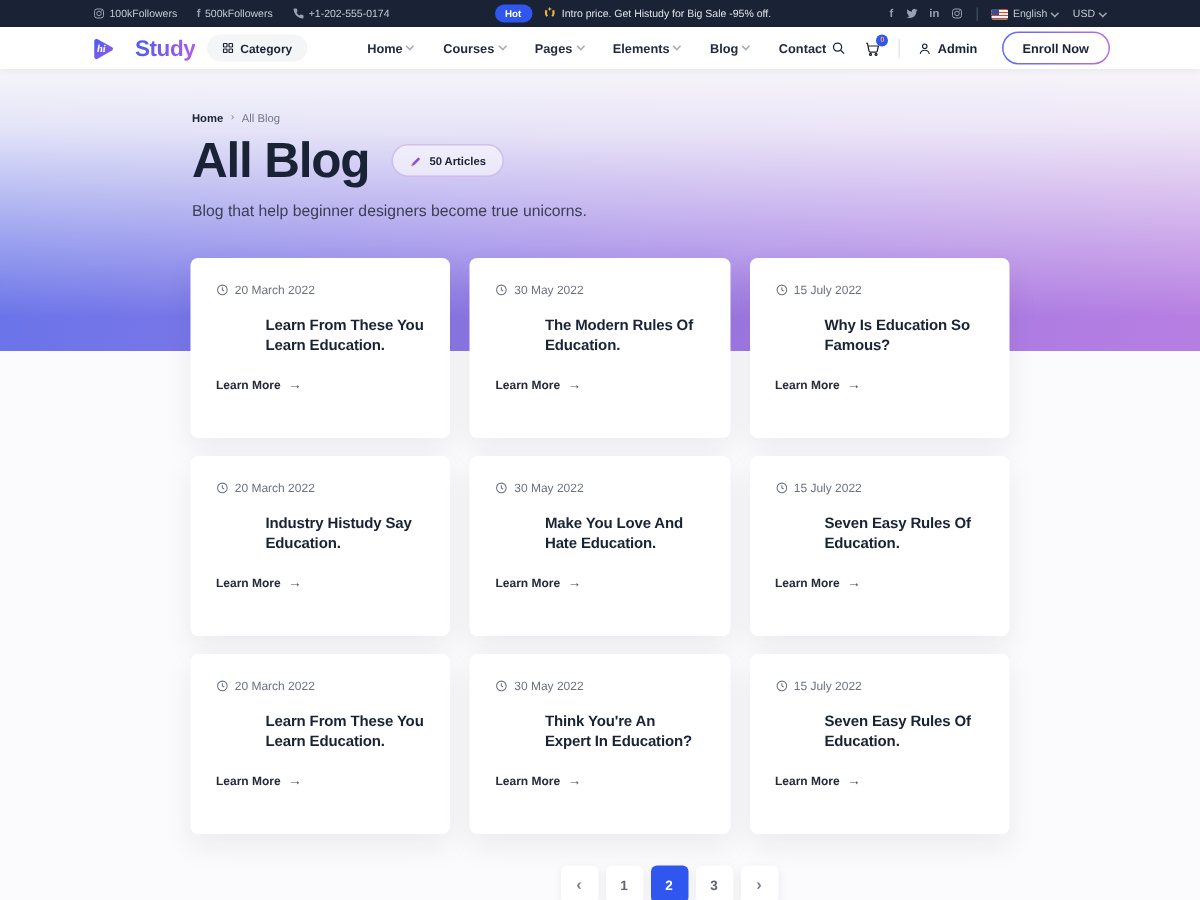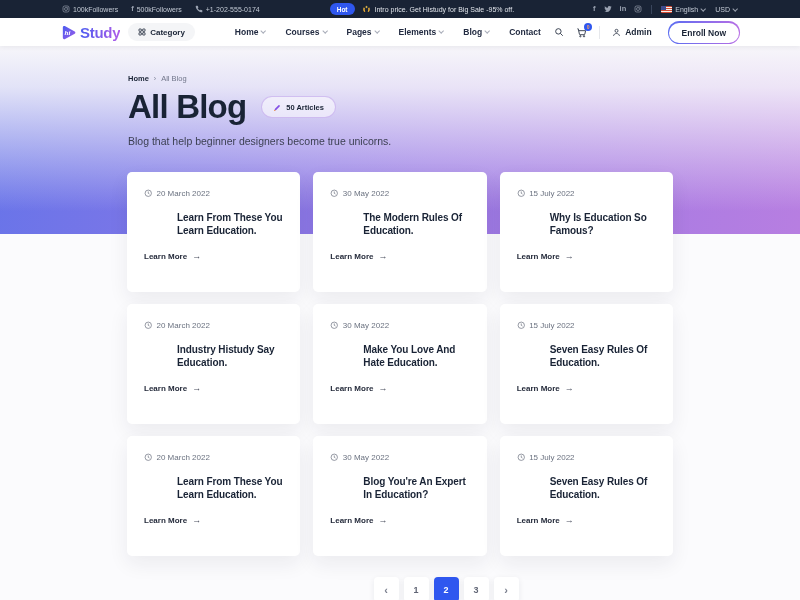--- a/index.html
+++ b/index.html
@@ -35,21 +35,21 @@
   }
   .flag { width:11px; height:7px; border-radius:1px; overflow:hidden; position:relative;
     background:repeating-linear-gradient(180deg,#d24a33 0 1px,#f4f1ec 1px 2px); }
   .flag::before { content:""; position:absolute; left:0; top:0; width:5px; height:4px; background:#3c4c8f; }
   
   .navbar {
     height:28px; background:#fff; display:flex; align-items:center;
     padding:0 60px; position:relative; z-index:5;
     box-shadow:0 1px 5px rgba(25,35,53,.08);
   }
-  .logo { display:flex; gap:3px; cursor:pointer; }
+  .logo { display:flex; gap:13px; cursor:pointer; }
   .logo-mark { width:17px; height:17px; }
   .logo-text {
     font-size:15px; font-weight:800; letter-spacing:-0.3px;
     background:linear-gradient(90deg,#4b5cf0,#b05ce8);
     -webkit-background-clip:text; background-clip:text; color:transparent;
   }
   .category-btn {
     margin-left:8px; background:#f4f5f7; border:none; border-radius:11px;
     padding:4.5px 10px; display:flex; align-items:center; gap:4px;
     font-size:8px; font-weight:700; color:#192335; font-family:inherit; cursor:pointer;justify-content:center;
@@ -405,21 +405,21 @@
       </article>
 
       <article class="card">
         <div class="card-date">
           <svg width="8.5" height="8.5" viewBox="0 0 24 24" fill="none" stroke="#6b7280" stroke-width="2">
             <circle cx="12" cy="12" r="9"></circle>
             <path d="M12 7v5.2l3.4 2"></path>
           </svg>
           <span>30 May 2022</span>
         </div>
-        <h3 class="card-title">Blog You're An Expert In Education?</h3>
+        <h3 class="card-title">Think You're An Expert In Education?</h3>
         <a class="learn-more">
           <span>Learn More</span>
           <span class="lm-arrow">→</span>
         </a>
       </article>
 
       <article class="card">
         <div class="card-date">
           <svg width="8.5" height="8.5" viewBox="0 0 24 24" fill="none" stroke="#6b7280" stroke-width="2">
             <circle cx="12" cy="12" r="9"></circle>

